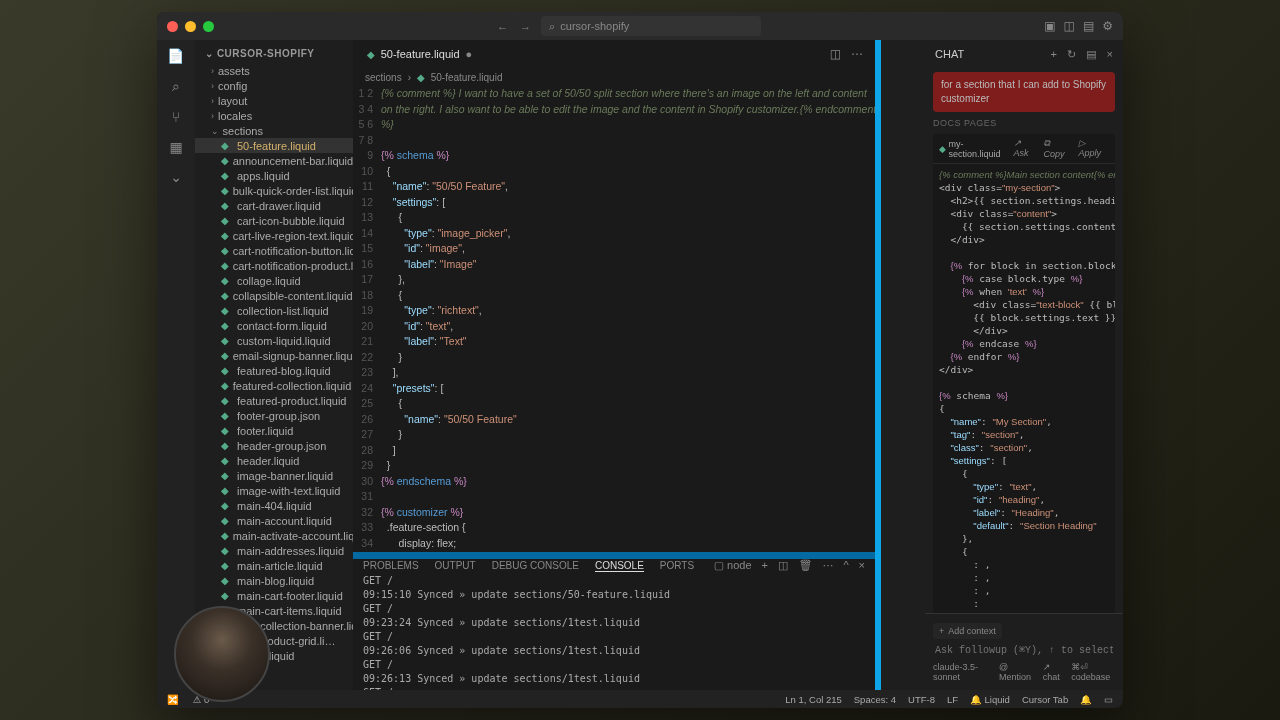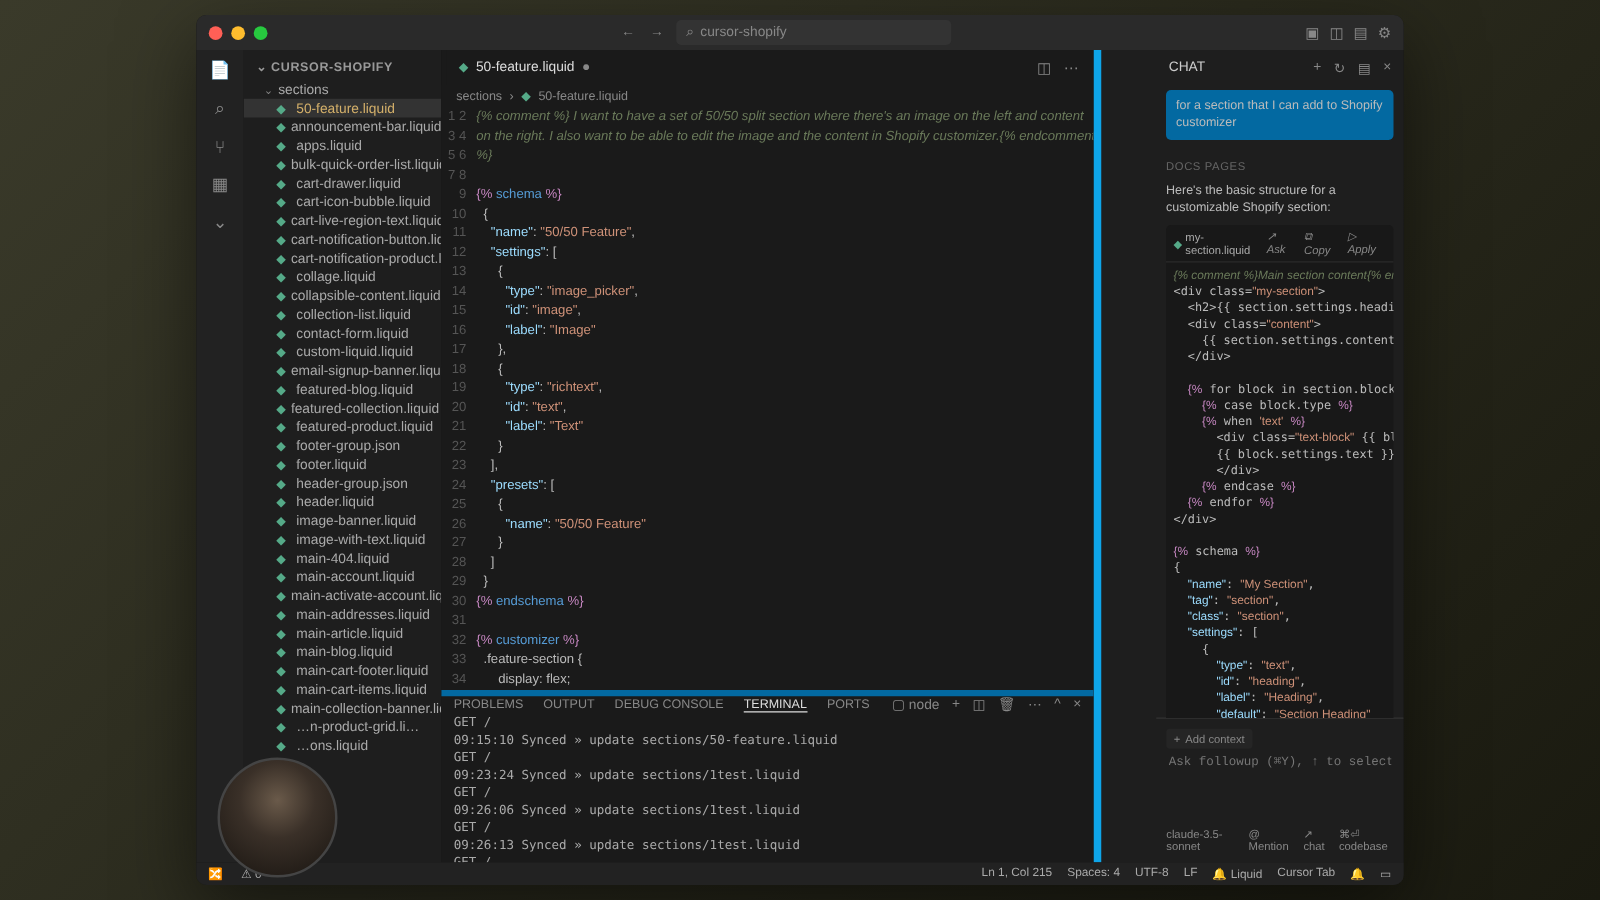--- a/index.html
+++ b/index.html
@@ -30,41 +30,41 @@
 .tabs { height:28px; display:flex; align-items:center; background:#1a1a1a; padding:0 4px; }
 .tab { height:28px; display:flex; align-items:center; gap:6px; padding:0 10px; font-size:11px; color:#ddd; background:#1a1a1a; }
 .tab .ico { color:#5a8; font-size:10px; }
 .tab .close { color:#888; }
 .tab-actions { margin-left:auto; display:flex; gap:10px; color:#888; padding-right:8px; font-size:12px; }
 .breadcrumb { height:18px; display:flex; align-items:center; gap:6px; padding:0 12px; font-size:10px; color:#888; }
 .code { flex:1; display:flex; overflow:hidden; font-family:Menlo,Monaco,monospace; font-size:10.5px; line-height:15.5px; }
 .gutter { width:28px; text-align:right; padding-right:8px; color:#555; }
 .code-text { flex:1; color:#bbb; white-space:pre; overflow:hidden; }
 .comment{color:#6a7a5a;font-style:italic}.keyword{color:#c586c0}.string{color:#ce9178}.prop{color:#9cdcfe}.tag{color:#569cd6}
-.terminal-panel { height:138px; border-top:5px solid #0369a1; display:flex; flex-direction:column; }
+.terminal-panel { height:138px; border-top:7px solid #0369a1; display:flex; flex-direction:column; }
 .term-tabs { height:24px; display:flex; align-items:center; gap:16px; padding:0 10px; font-size:10px; color:#888; }
 .term-tabs .active { color:#ddd; border-bottom:1px solid #ddd; }
 .term-actions { margin-left:auto; display:flex; gap:10px; font-size:11px; }
 .term-body { flex:1; padding:2px 10px; font-family:Menlo,monospace; font-size:10px; color:#aaa; line-height:14px; white-space:pre; }
 .chat-panel { width:248px; background:#1e1e1e; display:flex; flex-direction:column; border-left:6px solid #0ea5e9;padding-left:44px; }
 .chat-header { height:28px; display:flex; align-items:center; padding:0 10px; font-size:11px; color:#ccc; }
 .chat-header .actions { margin-left:auto; display:flex; gap:10px; color:#888; font-size:11px; }
 .chat-body { flex:1; overflow-y:auto; padding:4px 8px; font-size:10px; color:#bbb; }
-.chat-msg { background:#0369a1; border-radius:4px; padding:6px 8px; margin-bottom:16px; line-height:14px; }
+.chat-msg { background:#7f1d1d; border-radius:4px; padding:6px 8px; margin-bottom:6px; line-height:14px; }
 .docs-label { font-size:9px; color:#666; margin:4px 0 2px; letter-spacing:0.5px; }
 .doc-pill { display:inline-flex; align-items:center; gap:4px; background:#252525; border-radius:3px; padding:2px 6px; margin:2px 3px 2px 0; font-size:9px; color:#aaa; }
 .chat-code-block { background:#181818; border-radius:4px; margin-top:6px; }
 .chat-code-head { display:flex; align-items:center; padding:4px 6px; font-size:9px; color:#aaa; border-bottom:1px solid #2a2a2a; }
 .chat-code-head .actions { margin-left:auto; display:flex; gap:6px; }
 .chat-code-head .actions span { color:#888; cursor:pointer;font-style:italic; }
 .chat-code-body { padding:4px 6px; font-family:Menlo,monospace; font-size:9.5px; line-height:13px; white-space:pre; overflow:hidden; }
 .chat-input-area { padding:6px 8px; border-top:1px solid #333; }
 .add-ctx { font-size:9px; color:#888; padding:3px 6px; background:#252525; border-radius:3px; display:inline-flex; gap:4px; }
 .chat-input { width:100%; background:transparent; border:none; color:#666; font-size:10px; padding:4px 2px; outline:none;font-family:Liberation Mono, monospace; }
-.chat-footer { display:flex; align-items:center; gap:10px; font-size:9px; color:#888; padding:2px 0;margin-top:40px; }
+.chat-footer { display:flex; align-items:center; gap:10px; font-size:9px; color:#888; padding:2px 0; }
 .chat-footer .right { margin-left:auto; display:flex; gap:8px; }
 .statusbar { height:18px; background:#222; display:flex; align-items:center; padding:0 10px; font-size:9.5px; color:#aaa; gap:14px; }
 .statusbar .right { margin-left:auto; display:flex; gap:12px; }
 .avatar { position:absolute; left:174px; bottom:18px; width:96px; height:96px; border-radius:50%; background:radial-gradient(circle at 50% 35%,#6a5a4a 0%,#3a3028 40%,#181410 100%); border:2px solid #444; z-index:100; }
 .sidebar::-webkit-scrollbar,.chat-body::-webkit-scrollbar{width:0}
 </style>
 </head>
 <body>
 
 <div class="desktop">
@@ -99,20 +99,34 @@
       <div class="activity">
         <span>📄</span>
         <span>⌕</span>
         <span>⑂</span>
         <span>▦</span>
         <span>⌄</span>
       </div>
 
       <div class="sidebar">
         <div class="side-title">⌄ <span>CURSOR-SHOPIFY</span></div>
+        <div id="folders">
+            <div class="tree-item folder">
+              <span class="fn">assets</span>
+            </div>
+            <div class="tree-item folder">
+              <span class="fn">config</span>
+            </div>
+            <div class="tree-item folder">
+              <span class="fn">layout</span>
+            </div>
+            <div class="tree-item folder">
+              <span class="fn">locales</span>
+            </div>
+          </div>
         <div class="tree-item folder open">
             <span class="fn">sections</span>
           </div>
         <div id="files">
             <div class="tree-item active" style="padding-left: 26px;">
               <span class="fi">◆</span>
               <span class="fn">50-feature.liquid</span>
             </div>
             <div class="tree-item" style="padding-left: 26px;">
               <span class="fi">◆</span>
@@ -354,21 +368,21 @@
       margin: 0;
   }
   </div>
         </div>
 
         <div class="terminal-panel">
           <div class="term-tabs">
             <span>PROBLEMS</span>
             <span>OUTPUT</span>
             <span>DEBUG CONSOLE</span>
-            <span class="active">TERMINAL</span>
+            <span class="active">CONSOLE</span>
             <span>PORTS</span>
             <div class="term-actions">
               <span>▢ <span>node</span></span>
               <span>+</span>
               <span>◫</span>
               <span>🗑</span>
               <span>⋯</span>
               <span>^</span>
               <span>×</span>
             </div>
@@ -394,21 +408,20 @@
           <div class="actions">
             <span>+</span>
             <span>↻</span>
             <span>▤</span>
             <span>×</span>
           </div>
         </div>
         <div class="chat-body">
           <div class="chat-msg">for a section that I can add to Shopify customizer</div>
           <div class="docs-label">DOCS PAGES</div>
-          <div style="margin-top:8px;line-height:14px">Here's the basic structure for a customizable Shopify section:</div>
           <div class="chat-code-block">
             <div class="chat-code-head">
               <span style="color:#5a8">◆</span>&nbsp;<span>my-section.liquid</span>
               <div class="actions">
                 <span>↗ <span>Ask</span></span>
                 <span>⧉ <span>Copy</span></span>
                 <span>▷ <span>Apply</span></span>
               </div>
             </div>
             <div class="chat-code-body" id="chatcode"><span class="comment">{% comment %}Main section content{% endcomment</span>

